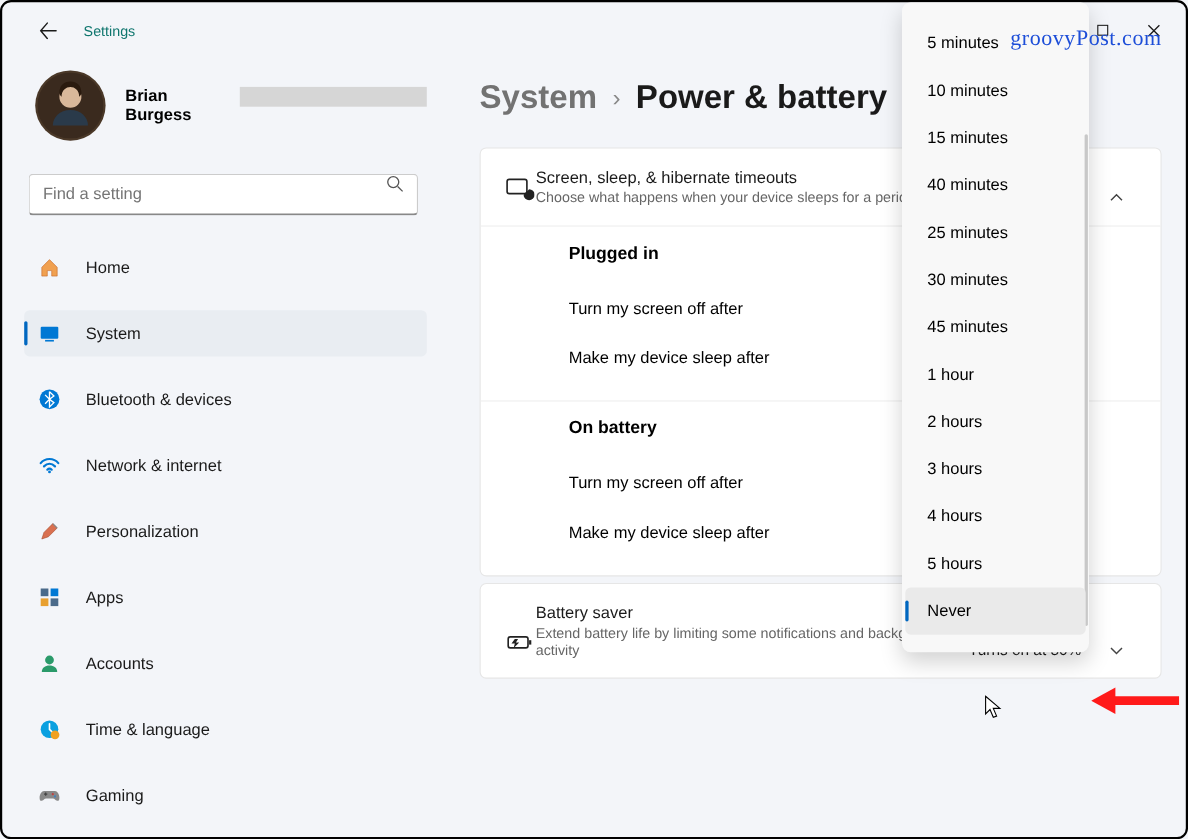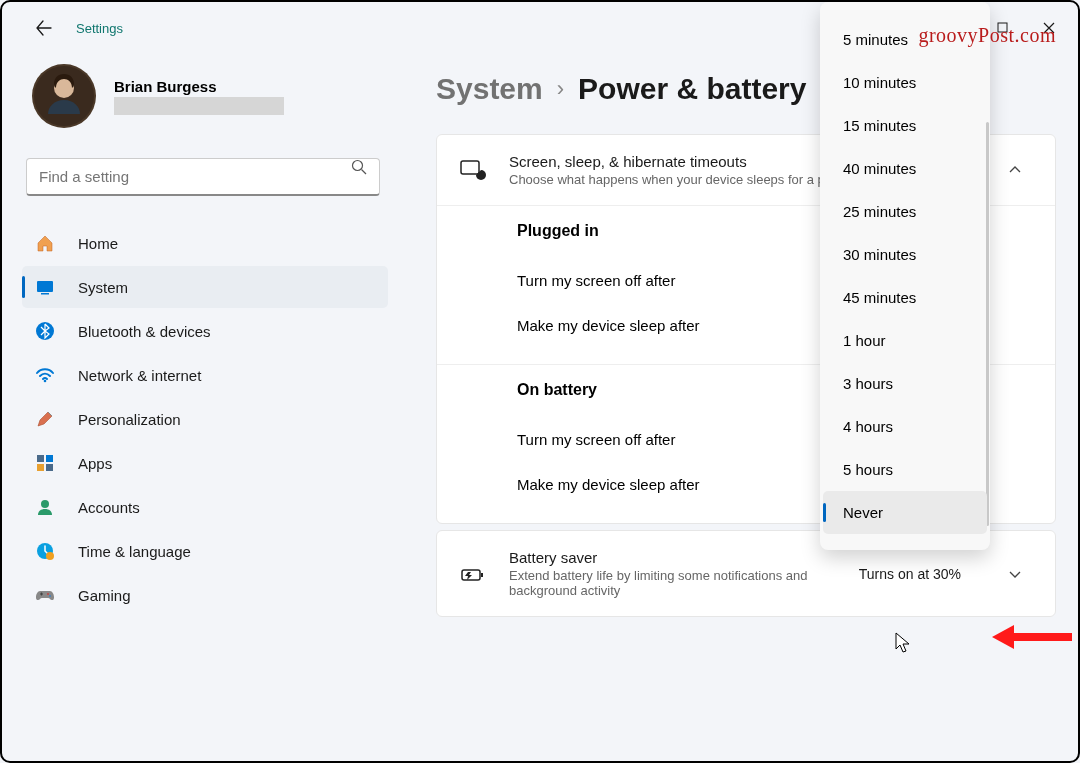--- a/index.html
+++ b/index.html
@@ -14,46 +14,46 @@
 
     
     .content { display: flex; height: calc(100% - 52px); }
     .sidebar { width: 400px; padding: 10px 14px 10px 20px; }
     .main { flex: 1; padding: 10px 22px 0 34px; overflow: hidden; }
 
     
     .user { display: flex; align-items: center; gap: 18px; margin-bottom: 30px; padding-left: 10px; }
     .avatar { width: 64px; height: 64px; border-radius: 50%; background: #4a3828; display: flex; align-items: center; justify-content: center; overflow: hidden; }
     .avatar svg { width: 60px; height: 60px; }
-    .user-info { display: flex; flex-direction: column; gap: 2px; }
+    .user-info { display: flex; flex-direction: row; gap: 2px; }
     .user-name { font-size: 15px; font-weight: 600; }
     .user-email { width: 170px; height: 18px; background: #d6d6d6; }
 
     
     .search { display: flex; background: #fff; border: 1px solid #ccc; border-bottom: 2px solid #888; border-radius: 4px; height: 38px; padding: 0 12px; margin-bottom: 26px; margin-left: 4px; margin-right: 8px; }
     .search input { border: none; outline: none; flex: 1; font-size: 15px; background: transparent; }
 
     
-    .nav { display: flex; flex-direction: column; gap: 2px; }
+    .nav { display: flex; flex-direction: column; gap: 18px; }
     .nav-item { display: flex; align-items: center; gap: 22px; height: 42px; padding: 0 12px; border-radius: 5px; cursor: pointer; position: relative; }
     .nav-item.active { background: #e9edf2; }
     .nav-item.active::before { content: ""; position: absolute; left: 0; top: 10px; bottom: 10px; width: 3px; background: #0067c0; border-radius: 2px; }
     .nav-icon { width: 22px; height: 22px; display: flex; align-items: center; justify-content: center; }
     .nav-label { font-size: 15px; font-weight: 400; color: #1a1a1a; }
     .nav-item.active .nav-label { font-weight: 400; }
 
     
     .breadcrumb { display: flex; align-items: center; gap: 14px; font-size: 30px; margin-bottom: 28px; margin-top: 8px; }
     .crumb-parent { color: #727272; font-weight: 600; }
     .crumb-sep { color: #888; font-size: 22px; }
     .crumb-current { font-weight: 600; color: #1a1a1a; }
 
     
     .card { background: #fff; border: 1px solid #e6e6e6; border-radius: 6px; margin-bottom: 6px; }
-    .card-header { display: flex; align-items: center; padding: 18px 22px; gap: 22px; }
+    .card-header { display: flex; align-items: flex-end; padding: 18px 22px; }
     .card-icon { width: 28px; height: 28px; margin-top: 2px; display: flex; align-items: center; justify-content: center; }
     .card-title-block { flex: 1; }
     .card-title { font-size: 15px; font-weight: 400; color: #1a1a1a; }
     .card-subtitle { font-size: 13px; color: #666; margin-top: 2px; }
     .card-value { font-size: 14px; color: #1a1a1a; margin-right: 14px; display: flex; align-items: center; }
     .chevron { width: 36px; display: flex; align-items: center; justify-content: center; }
 
     .card-body { border-top: 1px solid #eee; }
     .section { padding: 16px 22px 16px 80px; }
     .section-title { font-size: 16px; font-weight: 600; margin-bottom: 18px; }
@@ -61,21 +61,21 @@
     .row-label { font-size: 15px; flex: 1; }
 
     
     .dropdown { position: absolute; top: 0; left: 818px; width: 170px; background: #f8f8f8; border-radius: 8px; box-shadow: 0 8px 20px rgba(0,0,0,0.18); z-index: 100; padding: 16px 3px; }
     .drop-scrollbar { position: absolute; right: 1px; top: 120px; bottom: 24px; width: 3px; background: #c8c8c8; border-radius: 3px; }
     .drop-item { padding: 13px 20px; font-size: 15px; border-radius: 5px; cursor: pointer; position: relative; }
     .drop-item.selected { background: #eaeaea; }
     .drop-item.selected::before { content: ""; position: absolute; left: 0; top: 12px; bottom: 12px; width: 3px; background: #0067c0; border-radius: 2px; }
 
     
-    .watermark { position: absolute; top: 22px; right: 22px; font-size: 20px; color: #b91c1c; font-family: Georgia, serif; z-index: 200; letter-spacing: 0.5px; }
+    .watermark { position: absolute; top: 22px; right: 22px; font-size: 20px; color: #1d4ed8; font-family: Georgia, serif; z-index: 200; letter-spacing: 0.5px; }
 
     
     .arrow-annot { position: absolute; left: 990px; top: 620px; z-index: 150; }
 
     
     .cursor { position: absolute; left: 893px; top: 630px; z-index: 160; }
   </style>
 </head>
 <body>
 
@@ -296,20 +296,21 @@
   <div class="drop-scrollbar"></div>
   <div id="dd-items">
       <div class="drop-item">5 minutes</div>
       <div class="drop-item">10 minutes</div>
       <div class="drop-item">15 minutes</div>
       <div class="drop-item">40 minutes</div>
       <div class="drop-item">25 minutes</div>
       <div class="drop-item">30 minutes</div>
       <div class="drop-item">45 minutes</div>
       <div class="drop-item">1 hour</div>
+      <div class="drop-item">2 hours</div>
       <div class="drop-item">3 hours</div>
       <div class="drop-item">4 hours</div>
       <div class="drop-item">5 hours</div>
       <div class="drop-item selected">Never</div>
     </div>
 </div>
 
 <div class="watermark">groovyPost.com</div>
 
 <div class="arrow-annot">

